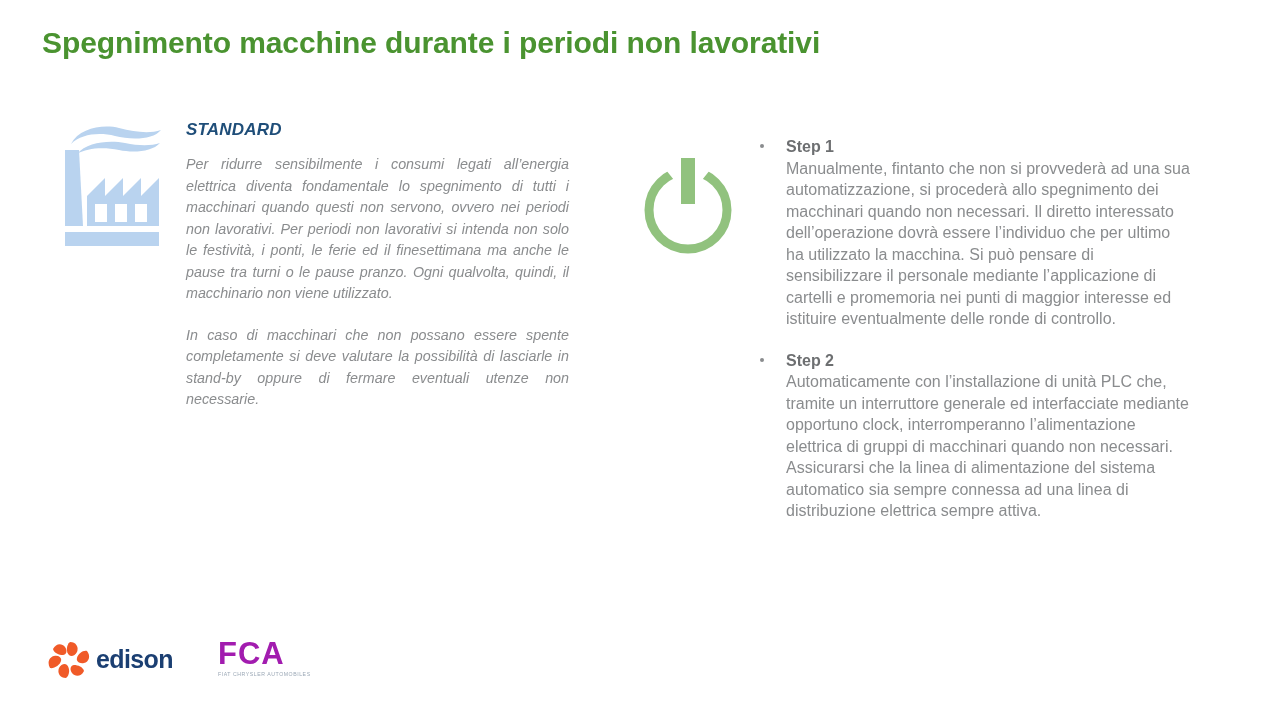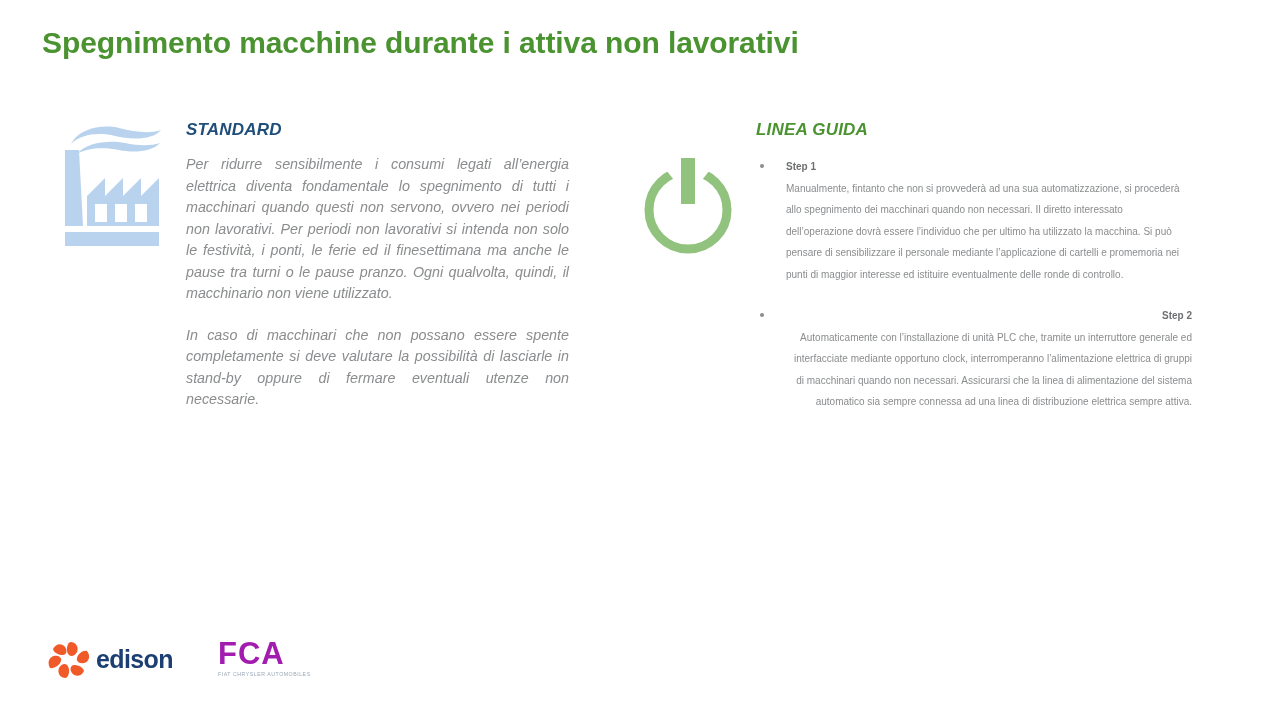--- a/index.html
+++ b/index.html
@@ -68,25 +68,25 @@
   .bullet-list {
     margin: 16px 0 0 0;
     padding: 0;
     list-style: none;
   }
   .bullet-item {
     position: relative;
     padding-left: 30px;
     margin-bottom: 20px;
     font-family: "Liberation Sans", sans-serif;
-    font-size: 10px;
+    font-size: 16px;
     line-height: 21.5px;
     color: #8a8c8e;
   }
-  .bullet-item:last-child { margin-bottom: 8px; text-align: right; }
+  .bullet-item:last-child { margin-bottom: 8px; }
   .bullet-dot {
     position: absolute;
     left: 4px;
     top: 8px;
     width: 4px;
     height: 4px;
     border-radius: 50%;
     background: #8a8c8e;
   }
   .bullet-title {
@@ -152,21 +152,21 @@
     font-family: "Liberation Sans", sans-serif;
     font-size: 25px;
     font-weight: bold;
     color: #1b3f72;
     letter-spacing: -0.6px;
   }
 </style>
 </head>
 <body>
 
-<div class="slide-title">Spegnimento macchine durante i attiva non lavorativi</div>
+<div class="slide-title">Spegnimento macchine durante i periodi non lavorativi</div>
 
 <div class="factory-icon">
   <svg viewBox="0 0 112 124" width="112" height="124" aria-hidden="true">
     <g fill="#b9d3ef">
 
       <path d="M14 22 C22 6, 46 2, 62 6 C78 10, 92 12, 104 8 C96 18, 74 18, 58 14 C42 10, 24 12, 14 22 Z"></path>
       <path d="M20 32 C30 20, 52 18, 68 21 C82 24, 94 24, 103 21 C95 30, 76 31, 62 28 C46 25, 30 26, 20 32 Z"></path>
 
       <path d="M8 28 L22 28 L26 104 L8 104 Z"></path>
 
@@ -192,21 +192,20 @@
   <svg viewBox="0 0 104 108" width="104" height="108" aria-hidden="true">
     <circle cx="52" cy="60" r="39" fill="none" stroke="#91c27e" stroke-width="9"></circle>
     <path d="M52 14 L52 14" stroke="none"></path>
     <rect x="45" y="8" width="14" height="46" rx="0" fill="#91c27e"></rect>
     <path d="M30 20 A39 39 0 0 1 74 20 L74 20 L66 30 A28 28 0 0 0 38 30 Z" fill="#ffffff"></path>
     <rect x="45" y="8" width="14" height="46" fill="#91c27e"></rect>
   </svg>
 </div>
 
 <div class="col-body-right">
-  <div class="section-heading heading-linea">LINEA GUIDA</div>
 
   <ul class="bullet-list">
     <li class="bullet-item">
       <span class="bullet-dot"></span>
       <span class="bullet-title">Step 1</span>
       <span class="bullet-body">Manualmente, fintanto che non si provvederà ad una sua automatizzazione, si procederà allo spegnimento dei macchinari quando non necessari. Il diretto interessato dell’operazione dovrà essere l’individuo che per ultimo ha utilizzato la macchina. Si può pensare di sensibilizzare il personale mediante l’applicazione di cartelli e promemoria nei punti di maggior interesse ed istituire eventualmente delle ronde di controllo.</span>
     </li>
     <li class="bullet-item">
       <span class="bullet-dot"></span>
       <span class="bullet-title">Step 2</span>

